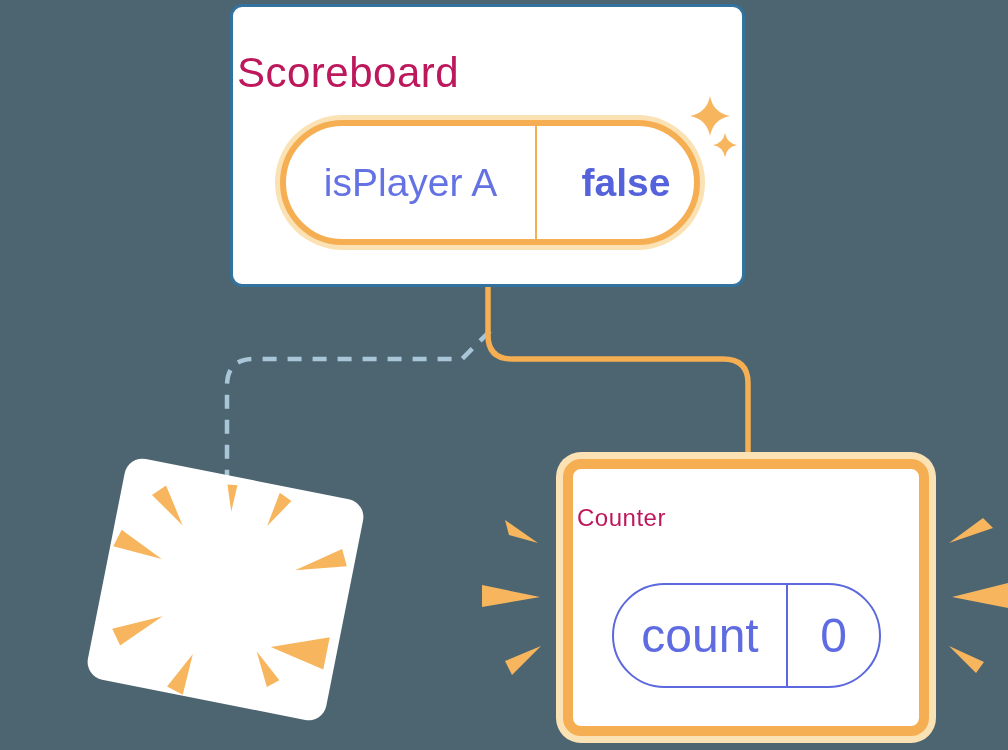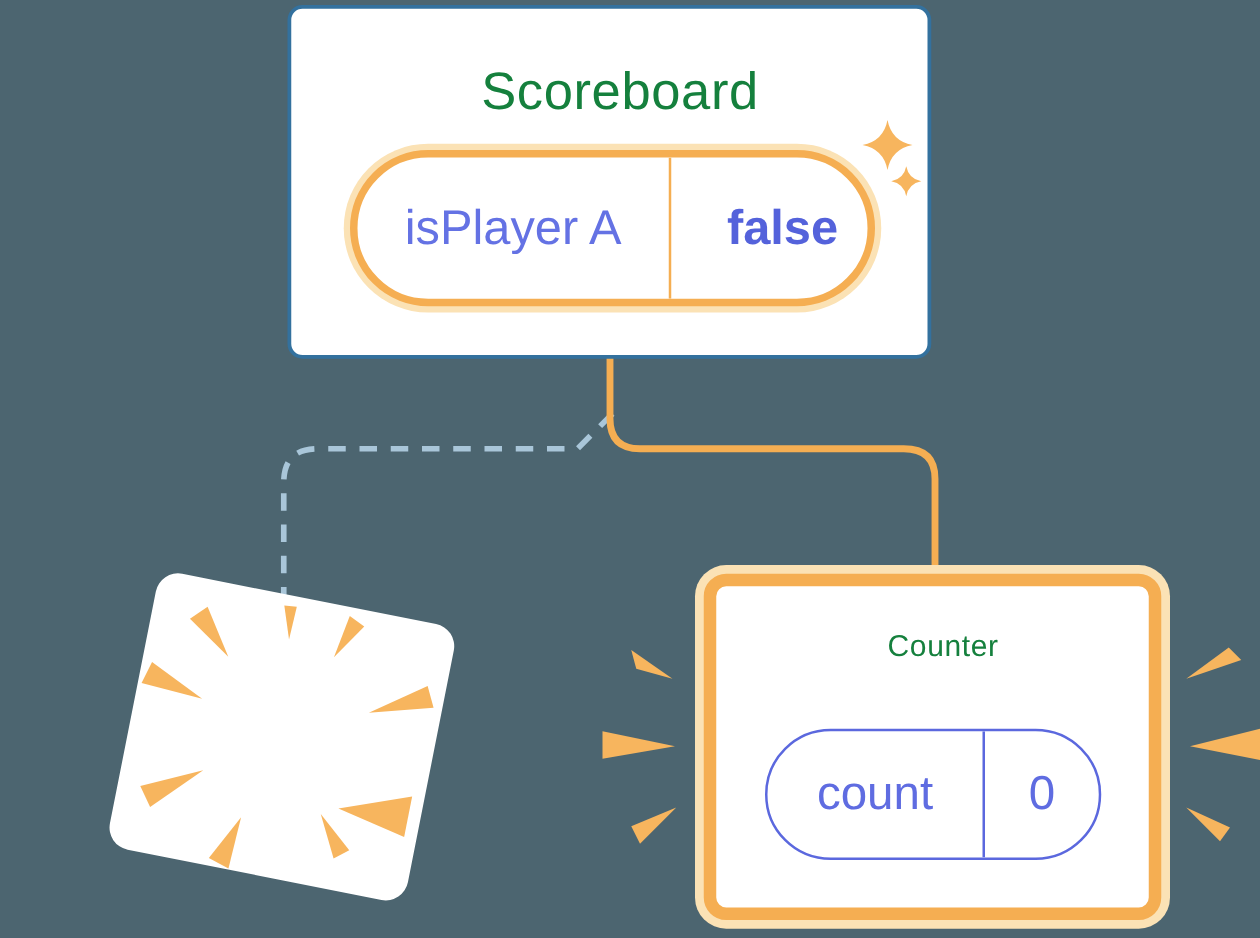--- a/index.html
+++ b/index.html
@@ -25,23 +25,23 @@
   
   .card { position: absolute; background: #FFFFFF; box-sizing: border-box; }
   .scoreboard-card {
     left: 230px; top: 4px;
     width: 515px; height: 283px;
     border: 3px solid #33719E;
     border-radius: 12px;
   }
   .card-title {
     position: absolute;
-    left: 17px; right: 0;
-    text-align: center;
-    color: #15803d;
+    left: 4px; right: 0;
+    text-align: left;
+    color: #be185d;
     font-weight: 500;
     letter-spacing: 0.5px;
   }
   .scoreboard-card .card-title { top: 42px; font-size: 42px; }
 
   .state-pill {
     position: absolute;
     display: flex;
     align-items: stretch;
     background: #FFFFFF;
@@ -83,21 +83,21 @@
     border: 10px solid #F5AE52;
     border-radius: 18px;
     box-shadow: 0 0 0 7px #FBE2B5;
   }
   .counter-card .card-title { top: 35px; font-size: 24px; }
   .pill-purple {
     left: 39px; top: 114px;
     width: 265px; height: 101px;
     border: 2px solid #5B68DE;
   }
-  .pill-purple .pill-cell { font-size: 38px; color: #5F6CE1; }
+  .pill-purple .pill-cell { font-size: 48px; color: #5F6CE1; }
   .pill-purple .cell-key { flex: 0 0 172px; }
   .pill-purple .cell-value { flex: 1 1 auto; }
 </style>
 </head>
 <body>
 
 <div class="stage">
 
   <svg class="layer" viewBox="0 0 1008 750" aria-hidden="true">
     <path d="M 490 331 L 462 359 L 254 359 Q 227 359 227 386 L 227 484" fill="none" stroke="#A9C6D9" stroke-width="4.5" stroke-dasharray="14 11" stroke-linejoin="round"></path>

